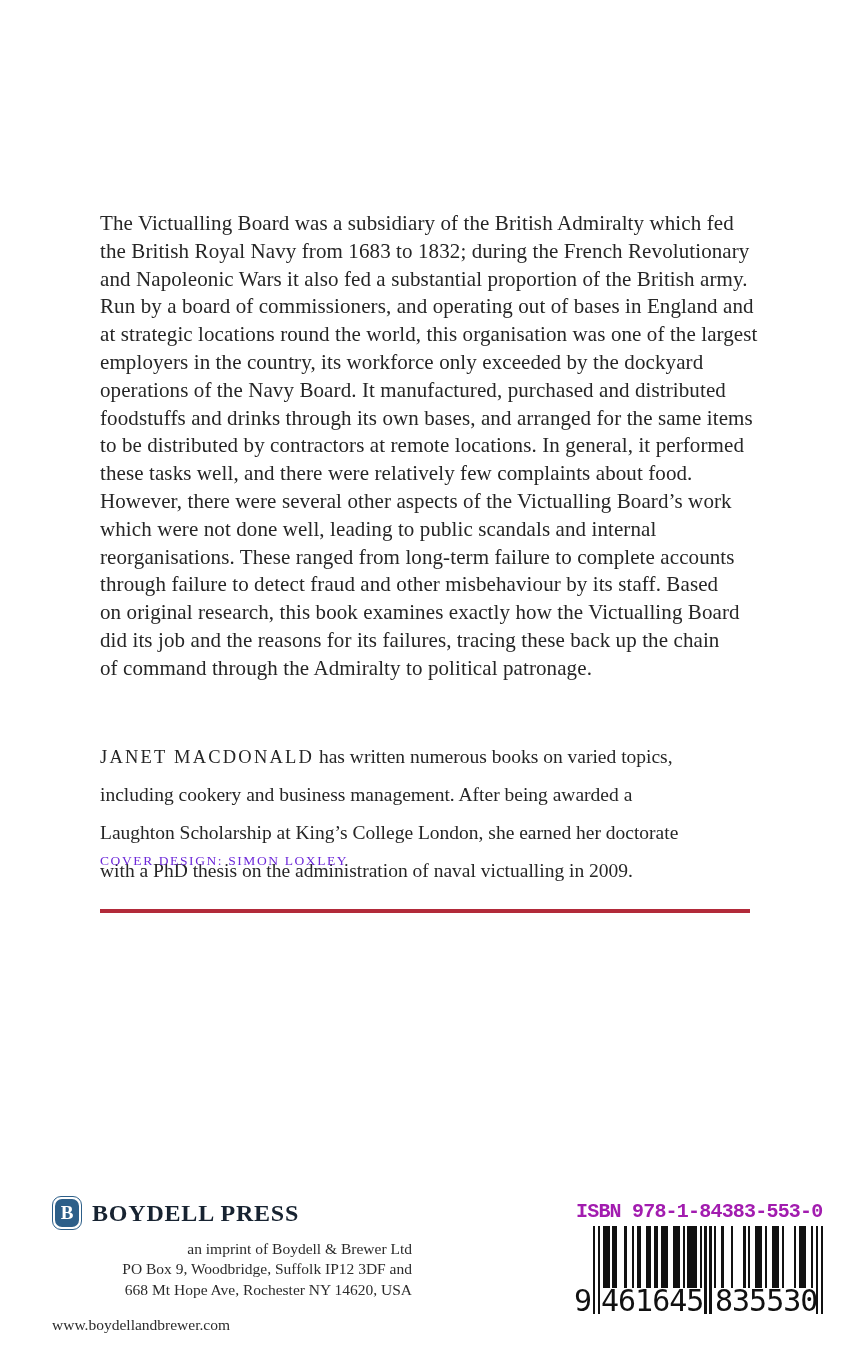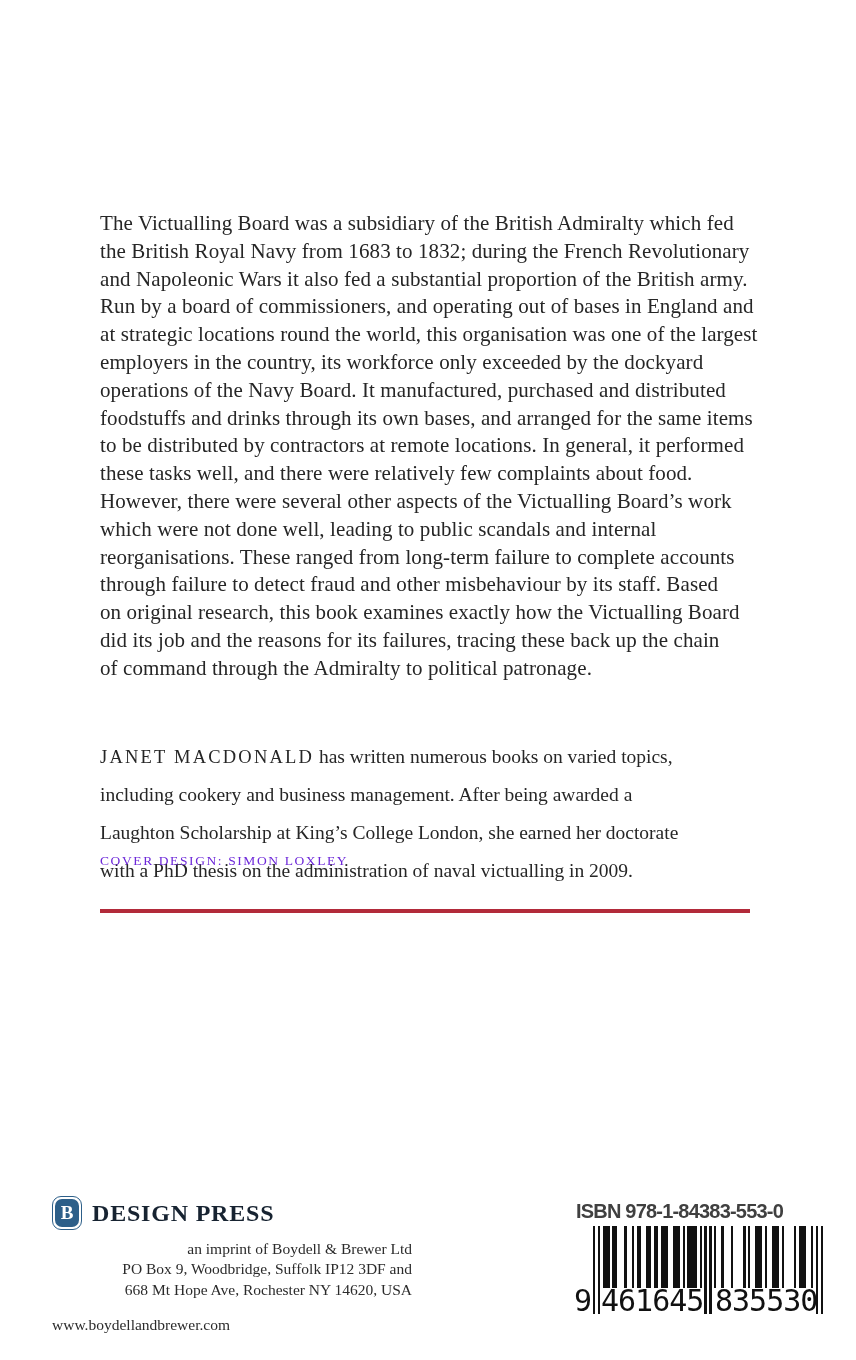--- a/index.html
+++ b/index.html
@@ -78,24 +78,24 @@
   }
   .pub-site{
     margin-top:16px;
     font-size:15.5px;
     color:#2b2b2b;
   }
   .isbn-block{
     position:absolute;left:576px;top:1200px;width:252px;
   }
   .isbn-label{
-    font-family:Liberation Sans, sans-serif;
+    font-family:Liberation Mono, monospace;
     font-weight:bold;
     font-size:20px;letter-spacing:-0.8px;
-    color:#404040;
+    color:#a21caf;
     white-space:nowrap;
   }
   .barcode-wrap{
     position:relative;
     margin-left:17px;margin-top:3px;
     width:230px;height:88px;
   }
   .barcode-bars{position:absolute;left:0;top:0;}
   .barcode-digits{
     position:absolute;left:0;bottom:-2px;width:230px;height:30px;
@@ -137,21 +137,21 @@
 
   <div class="credit">COVER DESIGN: SIMON LOXLEY</div>
 
   <div class="rule" style="background: rgb(178, 42, 58);"></div>
 
   <div class="publisher">
     <div class="pub-row">
       <span class="logo-badge" style="border-color: rgb(45, 95, 137);">
         <span class="logo-badge-inner" style="background: rgb(45, 95, 137);">B</span>
       </span>
-      <span class="pub-name">DESIGN PRESS</span>
+      <span class="pub-name">BOYDELL PRESS</span>
     </div>
     <div class="pub-address">an imprint of Boydell &amp; Brewer Ltd
 PO Box 9, Woodbridge, Suffolk IP12 3DF and
 668 Mt Hope Ave, Rochester NY 14620, USA</div>
     <div class="pub-site">www.boydellandbrewer.com</div>
   </div>
 
   <div class="isbn-block">
     <div class="isbn-label">ISBN 978-1-84383-553-0</div>
     <div class="barcode-wrap">

